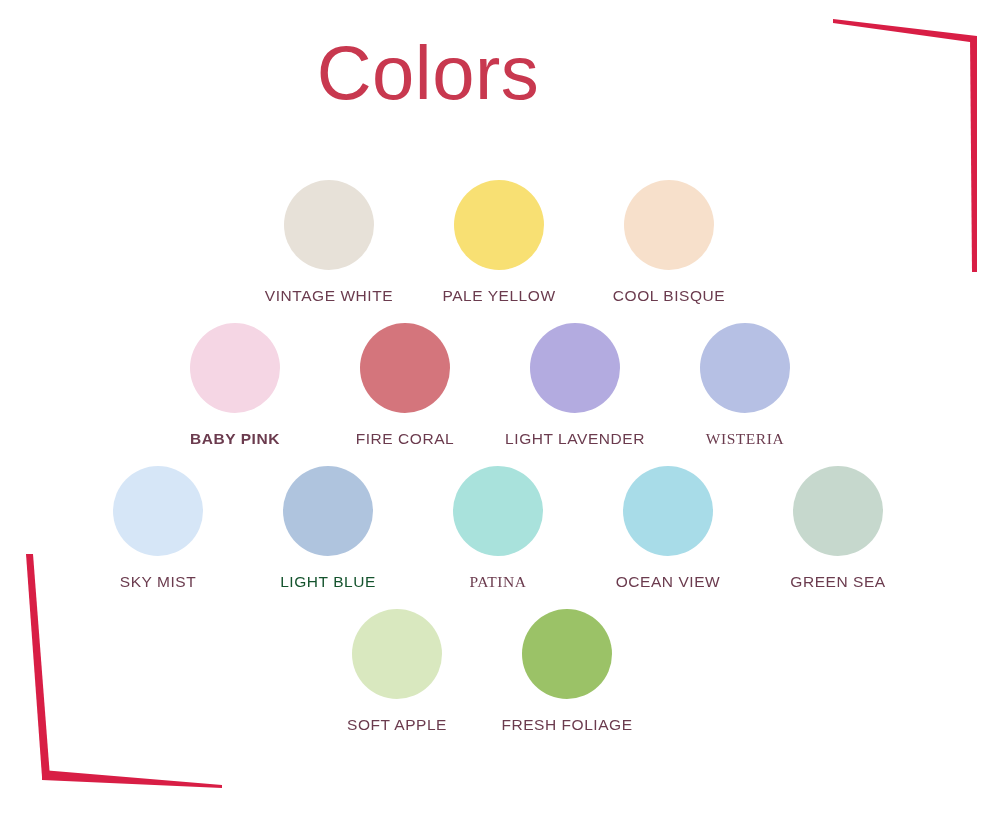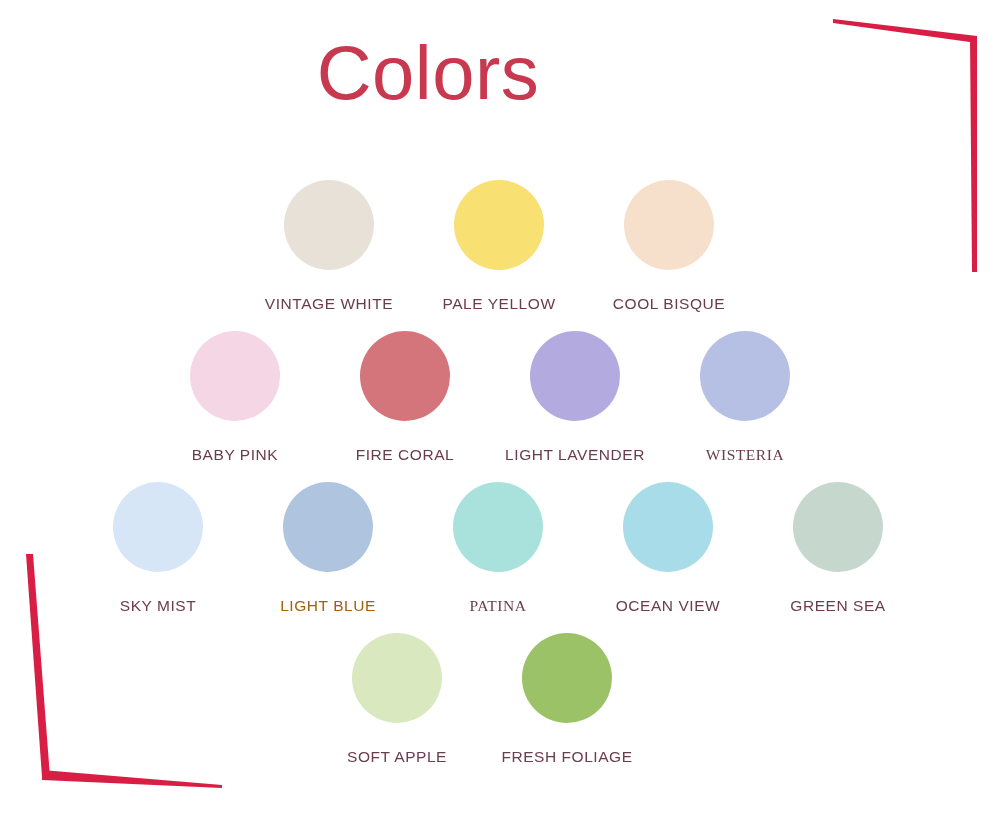--- a/index.html
+++ b/index.html
@@ -67,21 +67,20 @@
     display: flex;
     justify-content: center;
     align-items: flex-start;
     margin-bottom: 18px;
   }
   .swatch-cell {
     width: 170px;
     display: flex;
     flex-direction: column;
     align-items: center;
-    gap: 8px;
   }
   .swatch-dot {
     width: 90px;
     height: 90px;
     border-radius: 50%;
     display: block;
   }
   .swatch-label {
     margin-top: 17px;
     font-size: 15.5px;
@@ -130,21 +129,21 @@
       </div>
       <div class="swatch-cell">
         <span class="swatch-dot" style="background-color: rgb(247, 224, 203);"></span>
         <span class="swatch-label" style="color: rgb(107, 59, 78);">COOL BISQUE</span>
       </div>
     </div>
 
     <div class="palette-row" id="row-1">
       <div class="swatch-cell">
         <span class="swatch-dot" style="background-color: rgb(245, 214, 228);"></span>
-        <span class="swatch-label" style="color: rgb(107, 59, 78);">BABY PINK</span>
+        <span class="swatch-label" style="color: rgb(107, 59, 78); font-weight: bold;">BABY PINK</span>
       </div>
       <div class="swatch-cell">
         <span class="swatch-dot" style="background-color: rgb(212, 117, 124);"></span>
         <span class="swatch-label" style="color: rgb(107, 59, 78);">FIRE CORAL</span>
       </div>
       <div class="swatch-cell">
         <span class="swatch-dot" style="background-color: rgb(179, 171, 224);"></span>
         <span class="swatch-label" style="color: rgb(107, 59, 78);">LIGHT LAVENDER</span>
       </div>
       <div class="swatch-cell">
@@ -153,21 +152,21 @@
       </div>
     </div>
 
     <div class="palette-row" id="row-2">
       <div class="swatch-cell">
         <span class="swatch-dot" style="background-color: rgb(214, 230, 247);"></span>
         <span class="swatch-label" style="color: rgb(107, 59, 78);">SKY MIST</span>
       </div>
       <div class="swatch-cell">
         <span class="swatch-dot" style="background-color: rgb(175, 196, 222);"></span>
-        <span class="swatch-label" style="color: #a16207;">LIGHT BLUE</span>
+        <span class="swatch-label" style="color: #14532d;">LIGHT BLUE</span>
       </div>
       <div class="swatch-cell">
         <span class="swatch-dot" style="background-color: rgb(169, 226, 220);"></span>
         <span class="swatch-label" style="color: rgb(107, 59, 78); font-family: Liberation Serif, serif;">PATINA</span>
       </div>
       <div class="swatch-cell">
         <span class="swatch-dot" style="background-color: rgb(168, 220, 232);"></span>
         <span class="swatch-label" style="color: rgb(107, 59, 78);">OCEAN VIEW</span>
       </div>
       <div class="swatch-cell">

